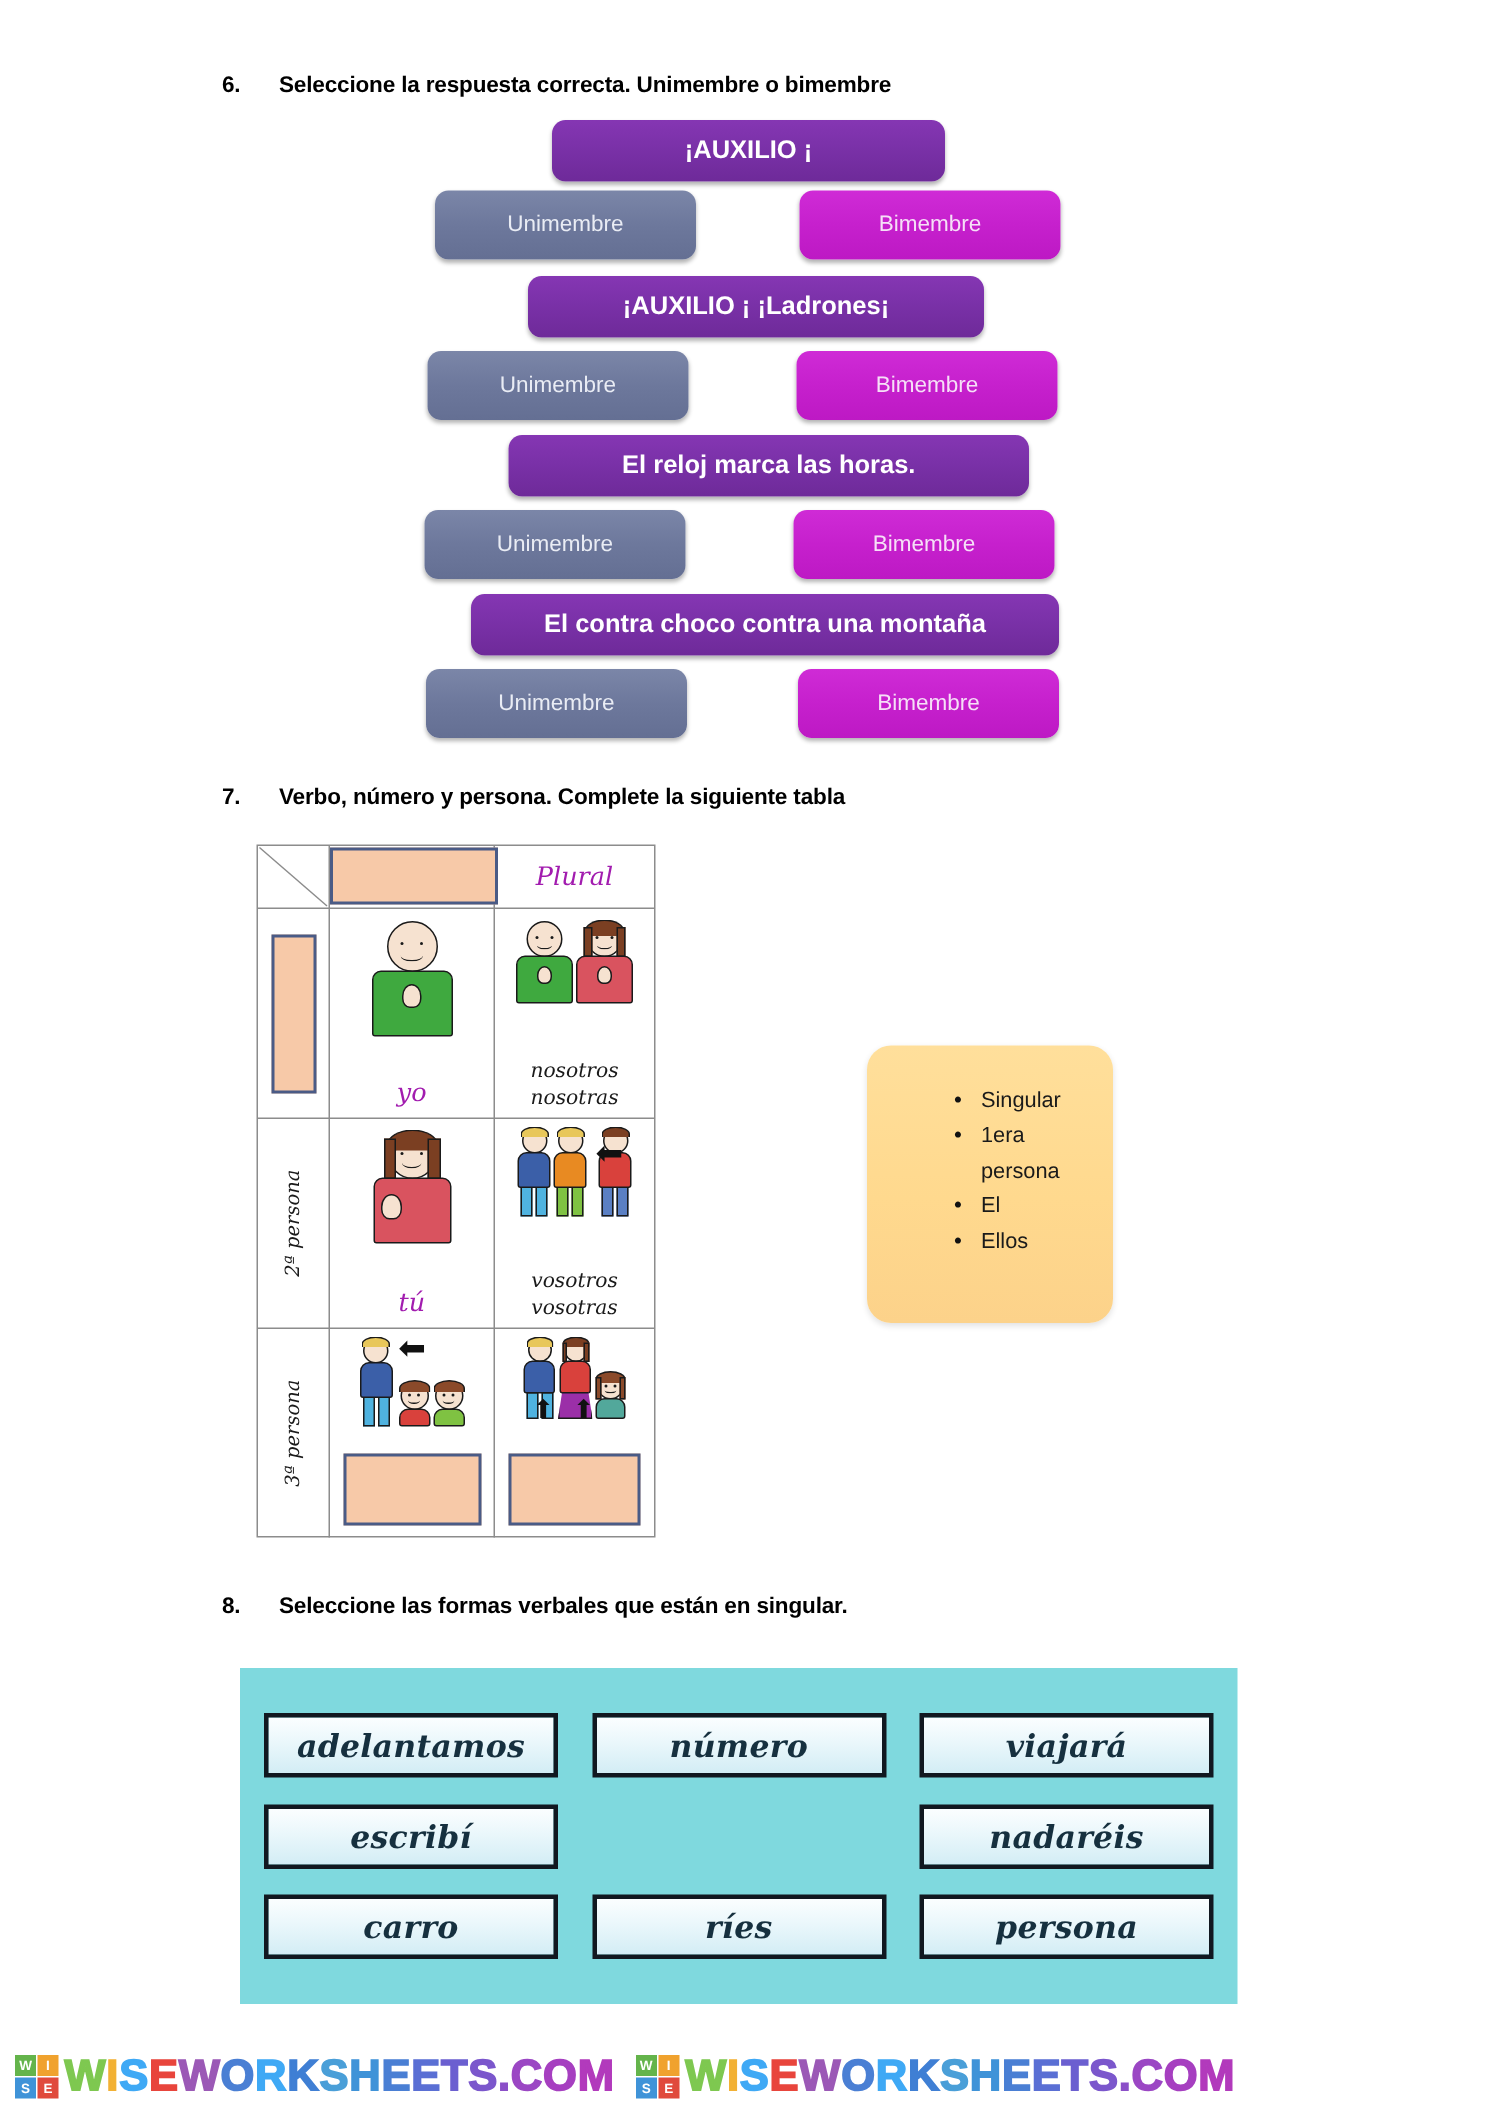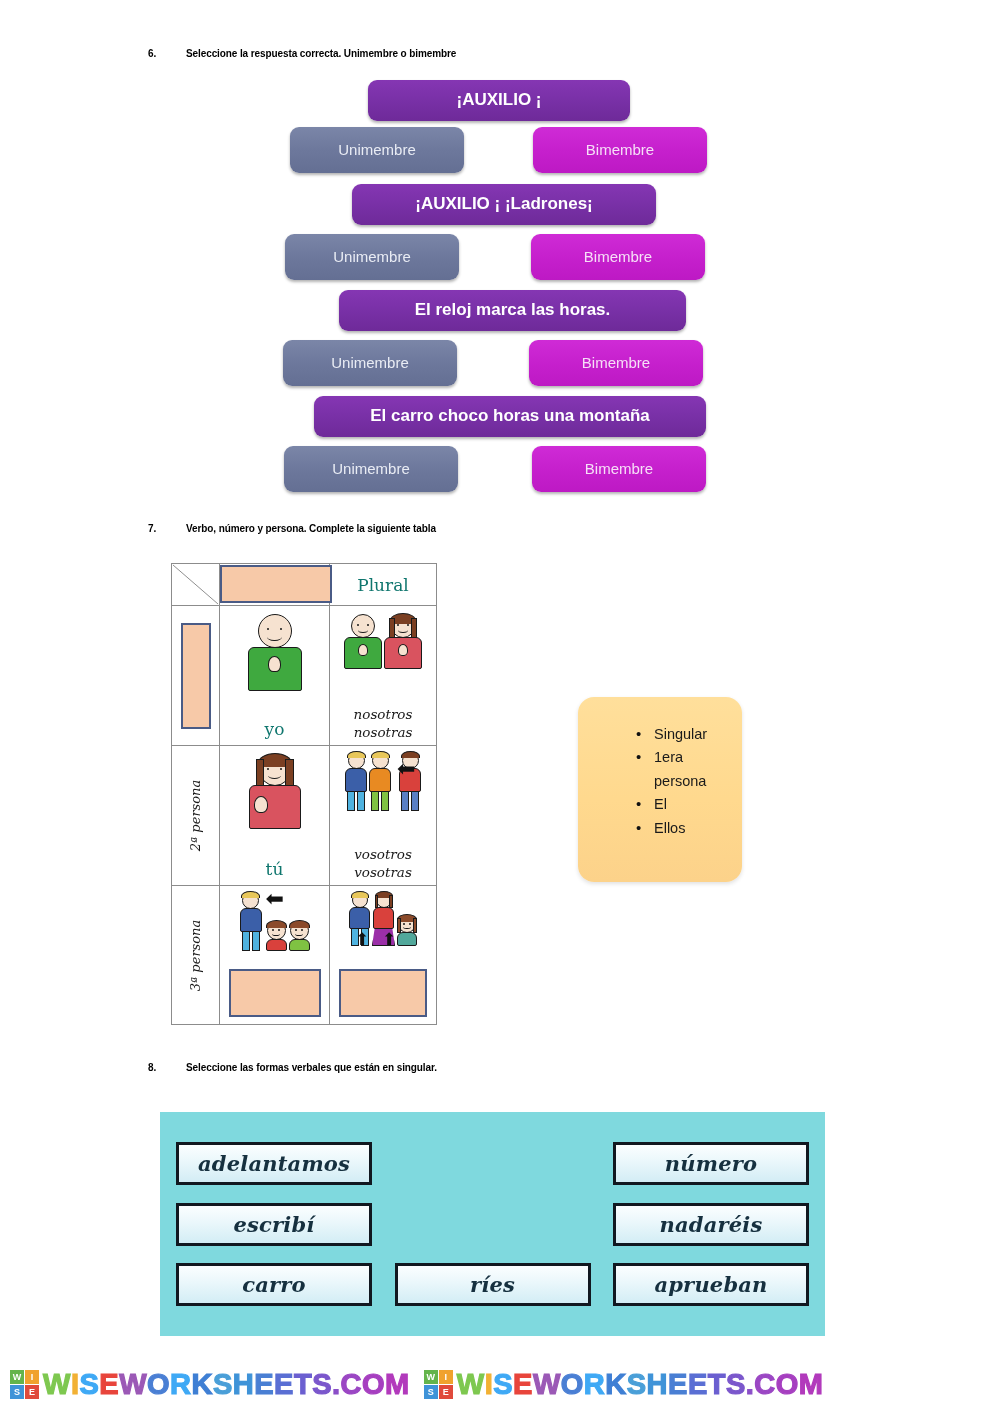--- a/index.html
+++ b/index.html
@@ -9,21 +9,21 @@
   body {
     width: 1000px; height: 1413px;
     position: relative;
     font-family: "Liberation Sans", sans-serif;
     overflow: hidden;
   }
 
   
   .q-heading {
     position: absolute;
-    font-size: 10px;
+    font-size: 15px;
     font-weight: bold;
     color: #000000;
     letter-spacing: -0.1px;
     white-space: nowrap;
   }
   .q-num {
     display: inline-block;
     width: 38px;
   }
 
@@ -80,22 +80,23 @@
   .col-label { width: 48px; }
   .col-sing  { width: 110px; }
   .col-plur  { width: 106px; }
 
   .hdr { height: 42px; }
   .hdr-diag { position: relative; }
   .hdr-diag svg { position: absolute; inset: 0; width: 100%; height: 100%; }
 
   .cursive {
     font-family: "DejaVu Serif", serif;
+    font-style: italic;
     font-size: 17px;
-    color: #0f766e;
+    color: #a21caf;
   }
   .cursive-sm {
     font-family: "DejaVu Serif", serif;
     font-style: italic;
     font-size: 13.5px;
     color: #1a1a1a;
     line-height: 1.35;
   }
   .rot-label {
     transform: rotate(-90deg);
@@ -280,21 +281,21 @@
 <div class="pill pill-bi" style="left:533px; top:127px; width:174px; height:46px;">Bimembre</div>
 
 <div class="pill pill-sentence" style="left:352px; top:184px; width:304px; height:41px;">¡AUXILIO ¡ ¡Ladrones¡</div>
 <div class="pill pill-uni" style="left:285px; top:234px; width:174px; height:46px;">Unimembre</div>
 <div class="pill pill-bi" style="left:531px; top:234px; width:174px; height:46px;">Bimembre</div>
 
 <div class="pill pill-sentence" style="left:339px; top:290px; width:347px; height:41px;">El reloj marca las horas.</div>
 <div class="pill pill-uni" style="left:283px; top:340px; width:174px; height:46px;">Unimembre</div>
 <div class="pill pill-bi" style="left:529px; top:340px; width:174px; height:46px;">Bimembre</div>
 
-<div class="pill pill-sentence" style="left:314px; top:396px; width:392px; height:41px;">El carro choco horas una montaña</div>
+<div class="pill pill-sentence" style="left:314px; top:396px; width:392px; height:41px;">El contra choco contra una montaña</div>
 <div class="pill pill-uni" style="left:284px; top:446px; width:174px; height:46px;">Unimembre</div>
 <div class="pill pill-bi" style="left:532px; top:446px; width:174px; height:46px;">Bimembre</div>
 
 <div class="q-heading" style="left:148px; top:523px;">
   <span class="q-num">7.</span><span>Verbo, número y persona. Complete la siguiente tabla</span>
 </div>
 
 <div id="verb-table" style="left:171px; top:563px; width:266px; height:462px;">
 
   <div class="vt-row" style="height:42px;">
@@ -524,29 +525,30 @@
 </div>
 
 <div class="q-heading" style="left:148px; top:1062px;">
   <span class="q-num">8.</span><span>Seleccione las formas verbales que están en singular.</span>
 </div>
 
 <div id="verb-panel" style="left:160px; top:1112px; width:665px; height:224px;">
   <div class="verb-row">
     <div class="verb-chip">adelantamos</div>
     <div class="verb-chip">número</div>
+    <div class="verb-chip">viajará</div>
   </div>
   <div class="verb-row">
     <div class="verb-chip">escribí</div>
     <div class="verb-chip">nadaréis</div>
   </div>
   <div class="verb-row">
     <div class="verb-chip">carro</div>
     <div class="verb-chip">ríes</div>
-    <div class="verb-chip">aprueban</div>
+    <div class="verb-chip">persona</div>
   </div>
 </div>
 
 <div id="footer">
   <div class="wm-unit" style="margin-left:10px;">
     <div class="wm-logo">
         <div class="wm-sq" style="background: rgb(100, 180, 75);">W</div>
         <div class="wm-sq" style="background: rgb(240, 162, 46);">I</div>
         <div class="wm-sq" style="background: rgb(63, 147, 216);">S</div>
         <div class="wm-sq" style="background: rgb(224, 74, 60);">E</div>

